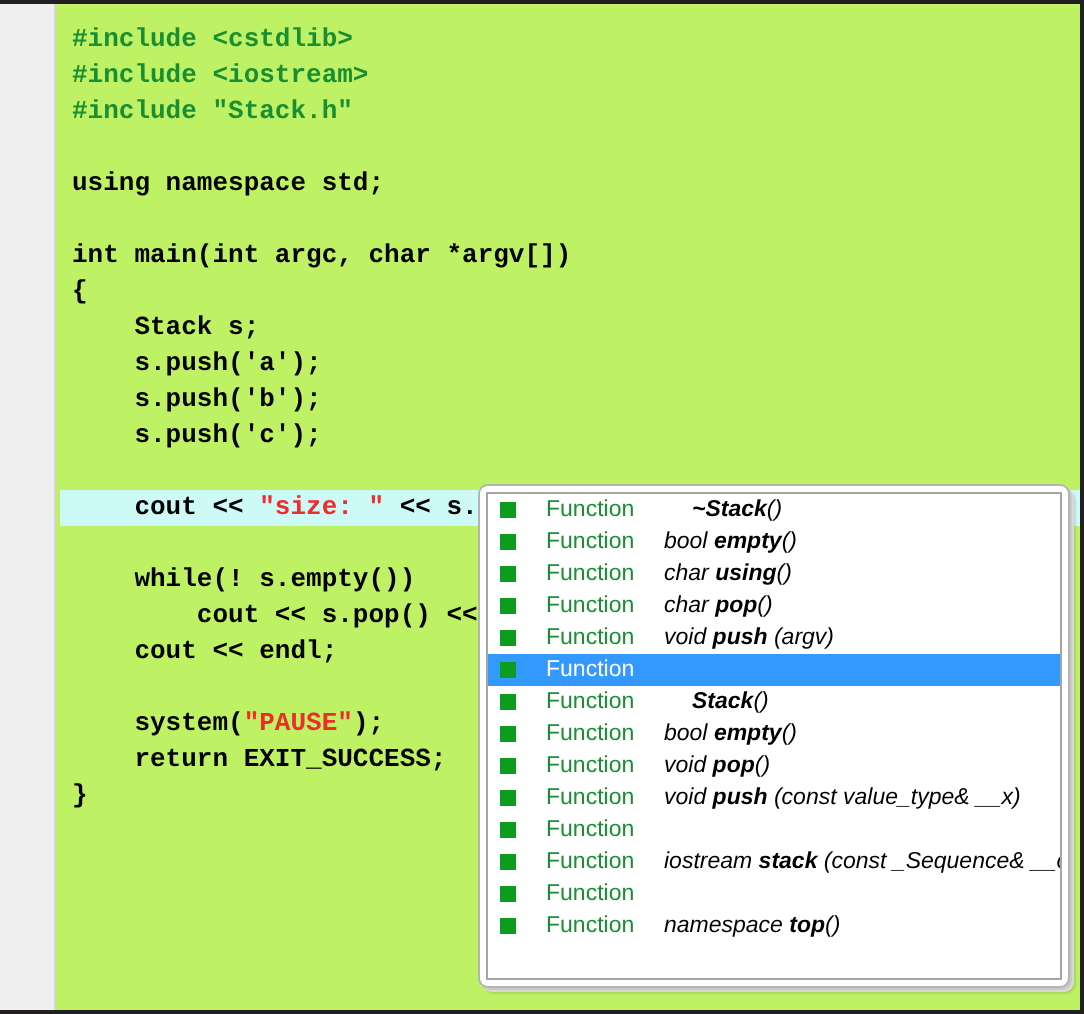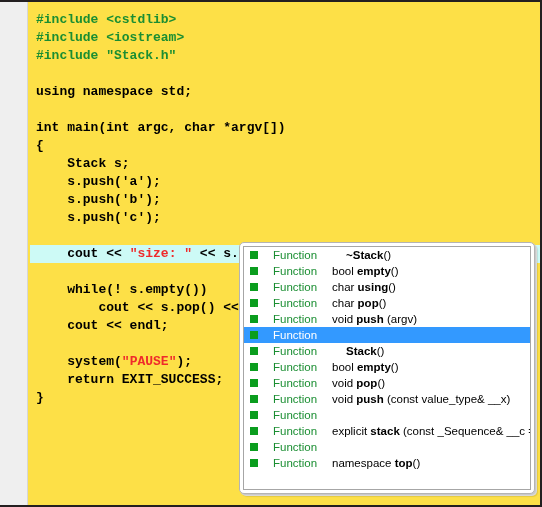--- a/index.html
+++ b/index.html
@@ -20,21 +20,21 @@
     box-sizing: border-box;
     border-top: 2px solid #231f20;
     border-right: 2px solid #231f20;
     border-bottom: 2px solid #231f20;
   }
 
   
   #editor {
     position: absolute;
     left: 0; top: 0; right: 0; bottom: 0;
-    background: #fde047;
+    background: #bef264;
   }
 
   #gutter {
     position: absolute;
     left: 0; top: 0;
     width: 28px;
     height: 100%;
     background: #efefef;
     border-right: 1px solid #d6d6d6;
     box-sizing: border-box;
@@ -114,20 +114,21 @@
     width: 74px;
     padding-left: 15px;
     box-sizing: border-box;
     color: #1a8e32;
   }
   .ac-row.sel .ac-kind { color: #ffffff; }
   .ac-sig {
     flex: 1 1 auto;
     color: #000000;
     overflow: hidden;
+    font-style: italic;
   }
   .ac-row.sel .ac-sig { color: #ffffff; margin-top: 44px; }
   .ac-sig b { font-weight: bold; }
   .ac-sig .ret { font-weight: normal; }
   .ac-indent { display: inline-block; width: 14px; }
 </style>
 </head>
 <body>
 
 <div id="screen">
@@ -192,21 +193,21 @@
           <span class="ac-kind">Function</span>
           <span class="ac-sig"><span class="ret">void </span><b>push</b><span class="ret"> (const value_type&amp; __x)</span></span>
         </div>
         <div class="ac-row">
           <span class="ac-icon"></span>
           <span class="ac-kind">Function</span>
         </div>
         <div class="ac-row">
           <span class="ac-icon"></span>
           <span class="ac-kind">Function</span>
-          <span class="ac-sig"><span class="ret">explicit </span><b>stack</b><span class="ret"> (const _Sequence&amp; __c =</span></span>
+          <span class="ac-sig"><span class="ret">iostream </span><b>stack</b><span class="ret"> (const _Sequence&amp; __c =</span></span>
         </div>
         <div class="ac-row">
           <span class="ac-icon"></span>
           <span class="ac-kind">Function</span>
         </div>
         <div class="ac-row">
           <span class="ac-icon"></span>
           <span class="ac-kind">Function</span>
           <span class="ac-sig"><span class="ret">namespace </span><b>top</b><span class="ret">()</span></span>
         </div>

